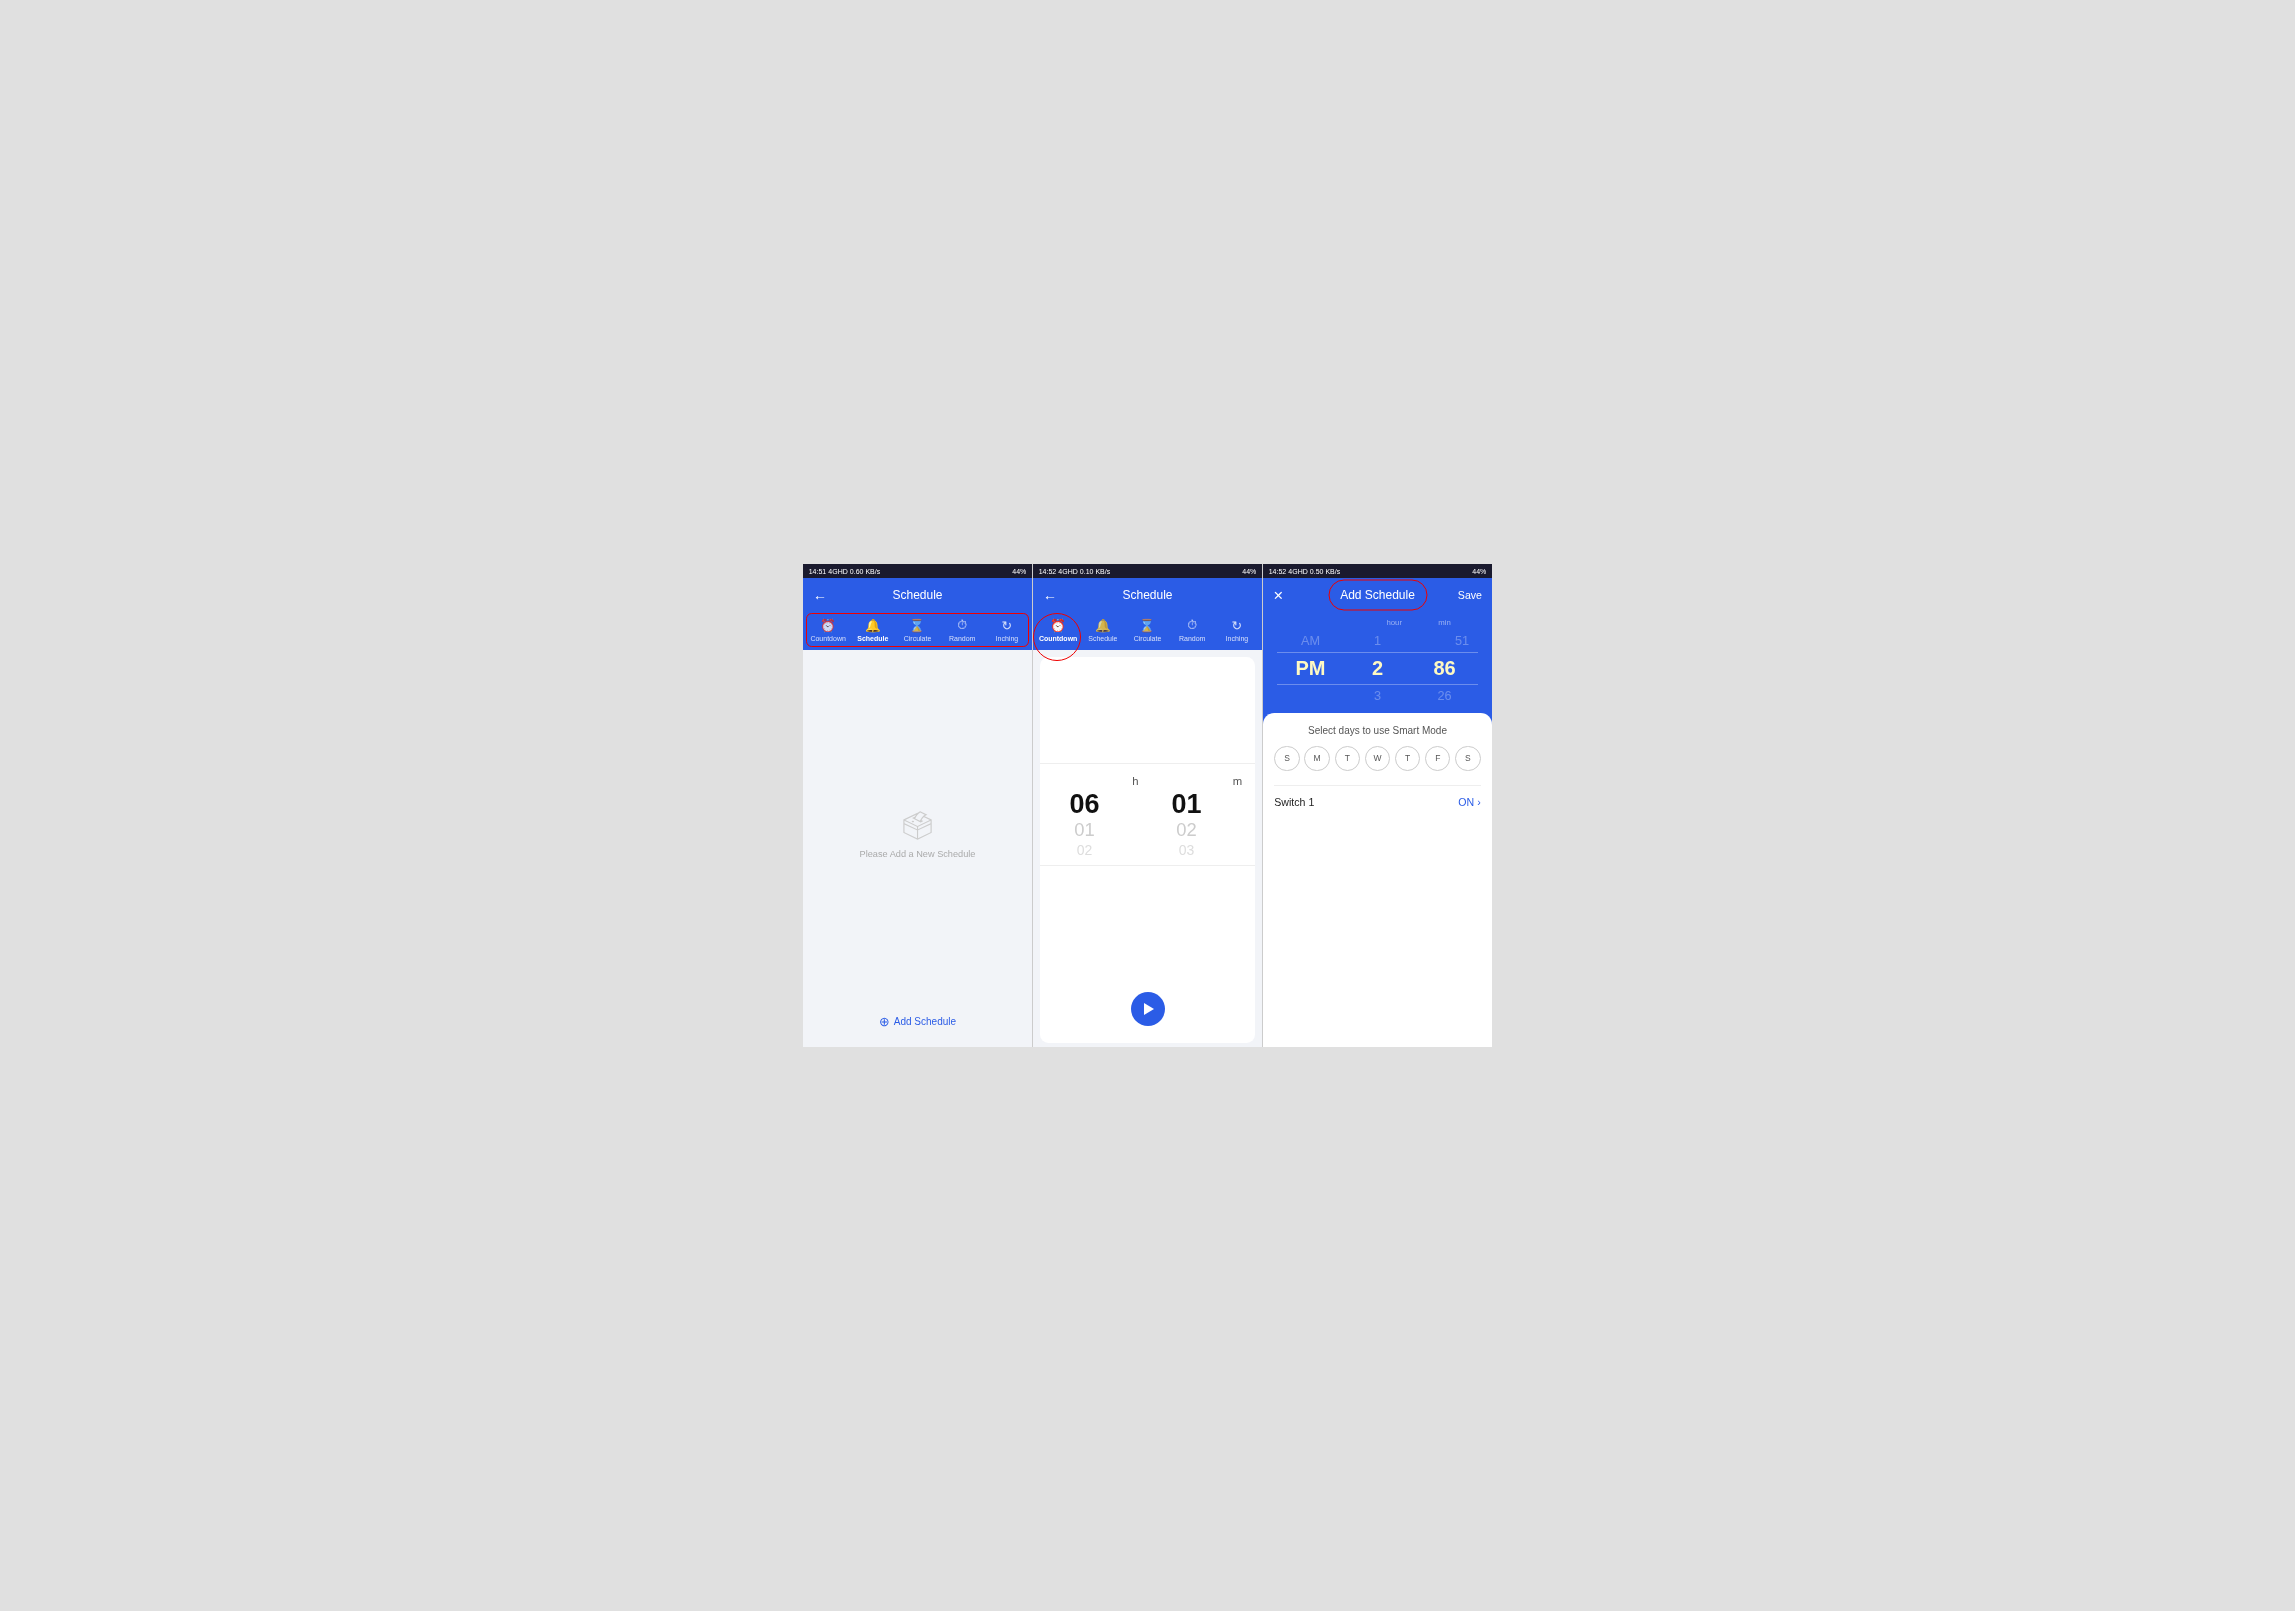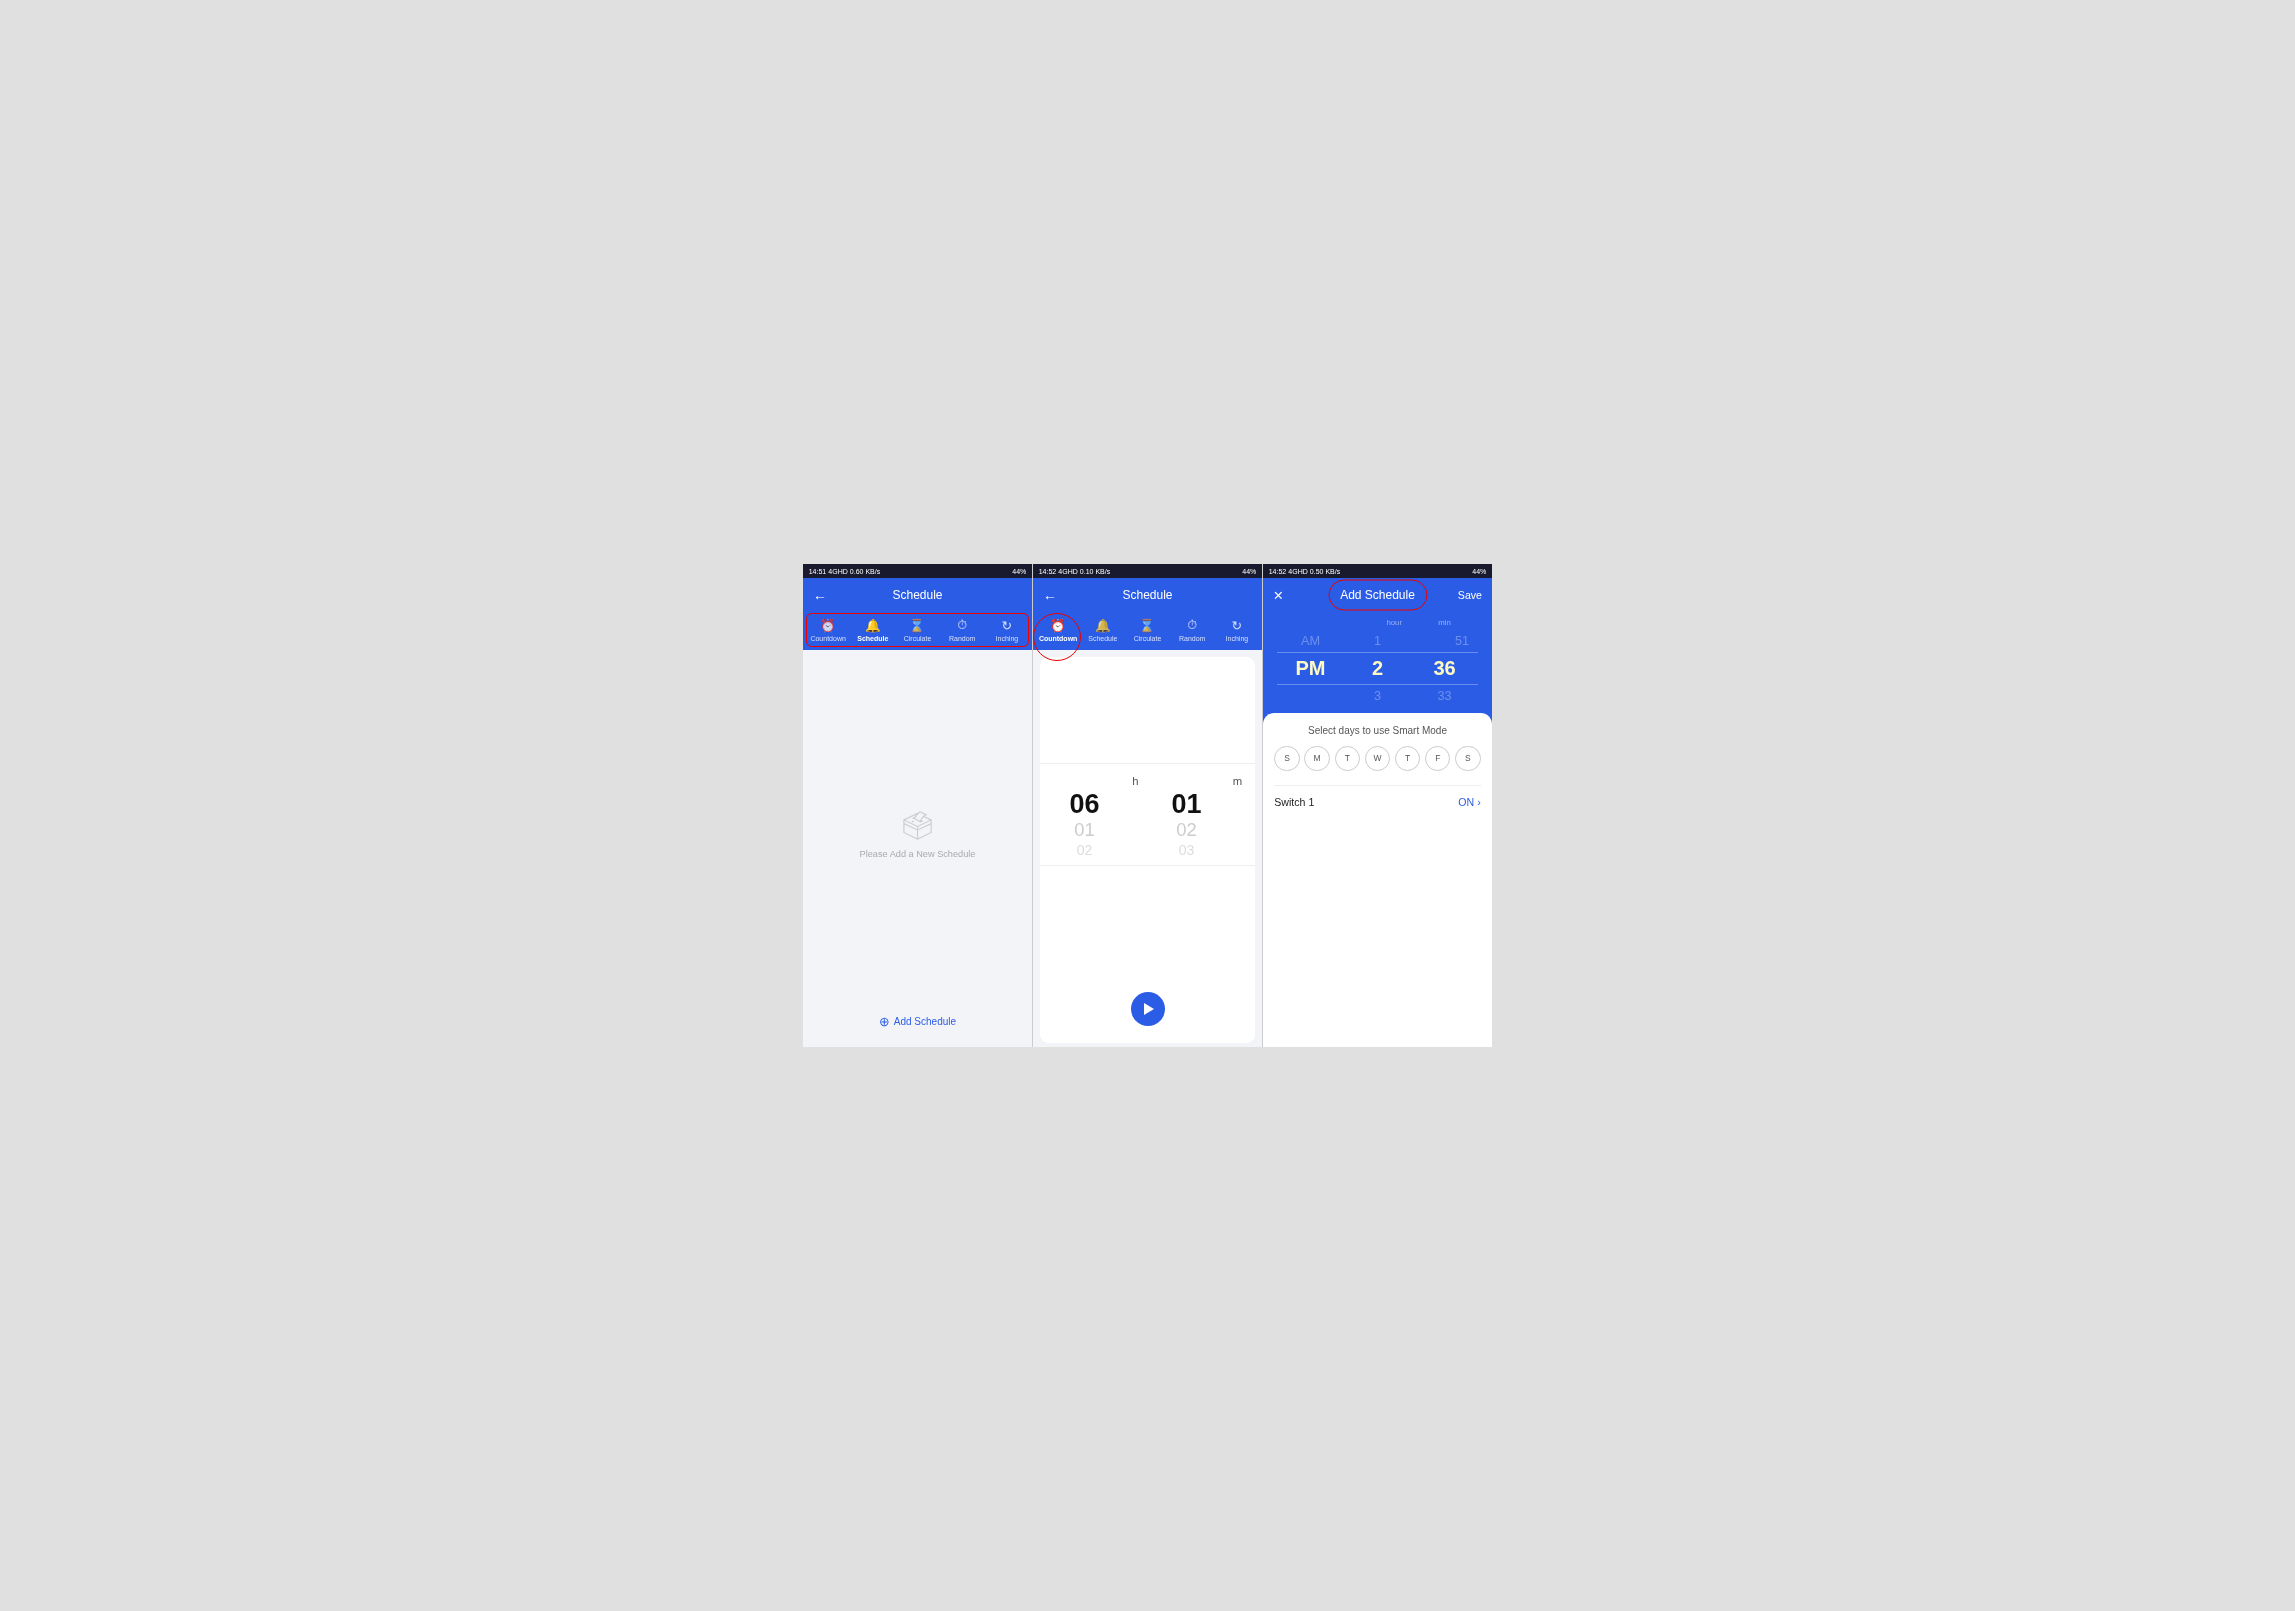--- a/index.html
+++ b/index.html
@@ -512,28 +512,28 @@
           <div class="tsr-item" style="opacity:0.5;font-size:12.7px;min-width:49px;text-align:center;">AM</div>
           <div class="tsr-item" style="opacity:0.5;font-size:12.7px;min-width:49px;text-align:center;">1</div>
           <div class="tsr-item" style="opacity:0.5;font-size:12.7px;min-width:49px;text-align:right;">51</div>
         </div>
 
         <hr class="time-divider-line">
 
         <div class="time-scroll-row">
           <div class="tsr-item active" style="min-width:49px;text-align:center;">PM</div>
           <div class="tsr-item active" style="min-width:49px;text-align:center;">2</div>
-          <div class="tsr-item active" style="min-width:49px;text-align:center;">36</div>
+          <div class="tsr-item active" style="min-width:49px;text-align:center;">86</div>
         </div>
         <hr class="time-divider-line">
 
         <div class="time-scroll-row">
           <div class="tsr-item" style="opacity:0.5;font-size:12.7px;min-width:49px;text-align:center;"> </div>
           <div class="tsr-item" style="opacity:0.5;font-size:12.7px;min-width:49px;text-align:center;">3</div>
-          <div class="tsr-item" style="opacity:0.5;font-size:12.7px;min-width:49px;text-align:center;">33</div>
+          <div class="tsr-item" style="opacity:0.5;font-size:12.7px;min-width:49px;text-align:center;">26</div>
         </div>
       </div>
 
       <div class="smart-mode-card">
         <div class="smart-mode-title">Select days to use Smart Mode</div>
         <div class="day-buttons">
           <div class="day-btn">S</div>
           <div class="day-btn">M</div>
           <div class="day-btn">T</div>
           <div class="day-btn">W</div>

